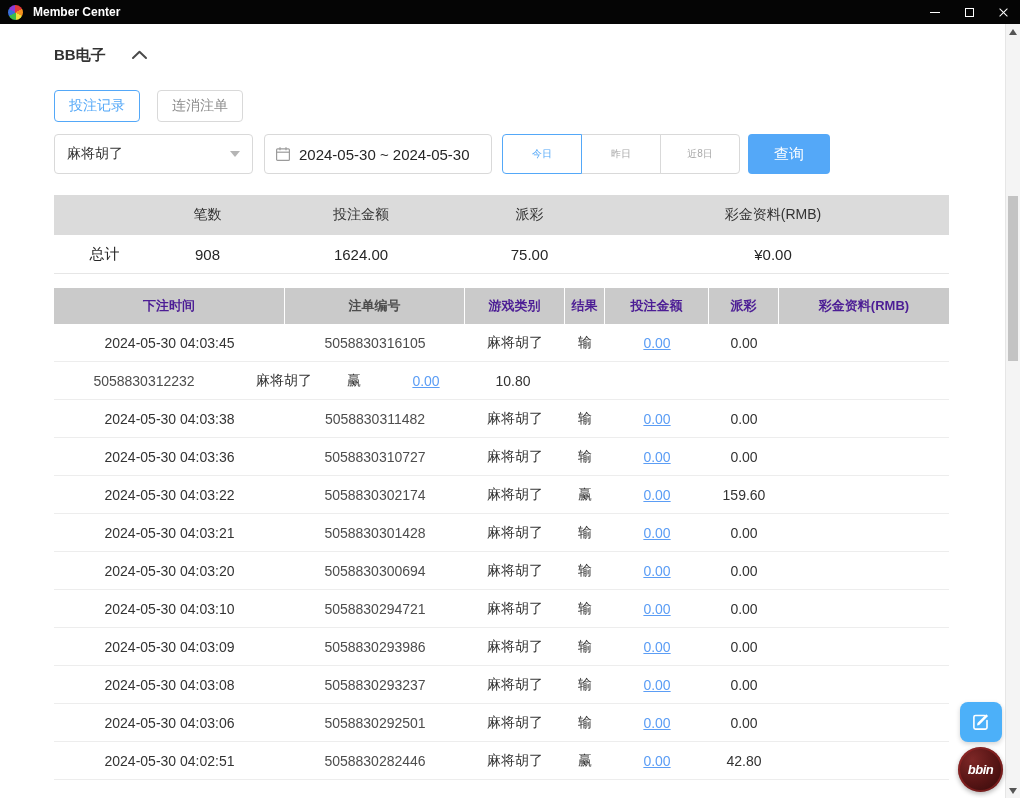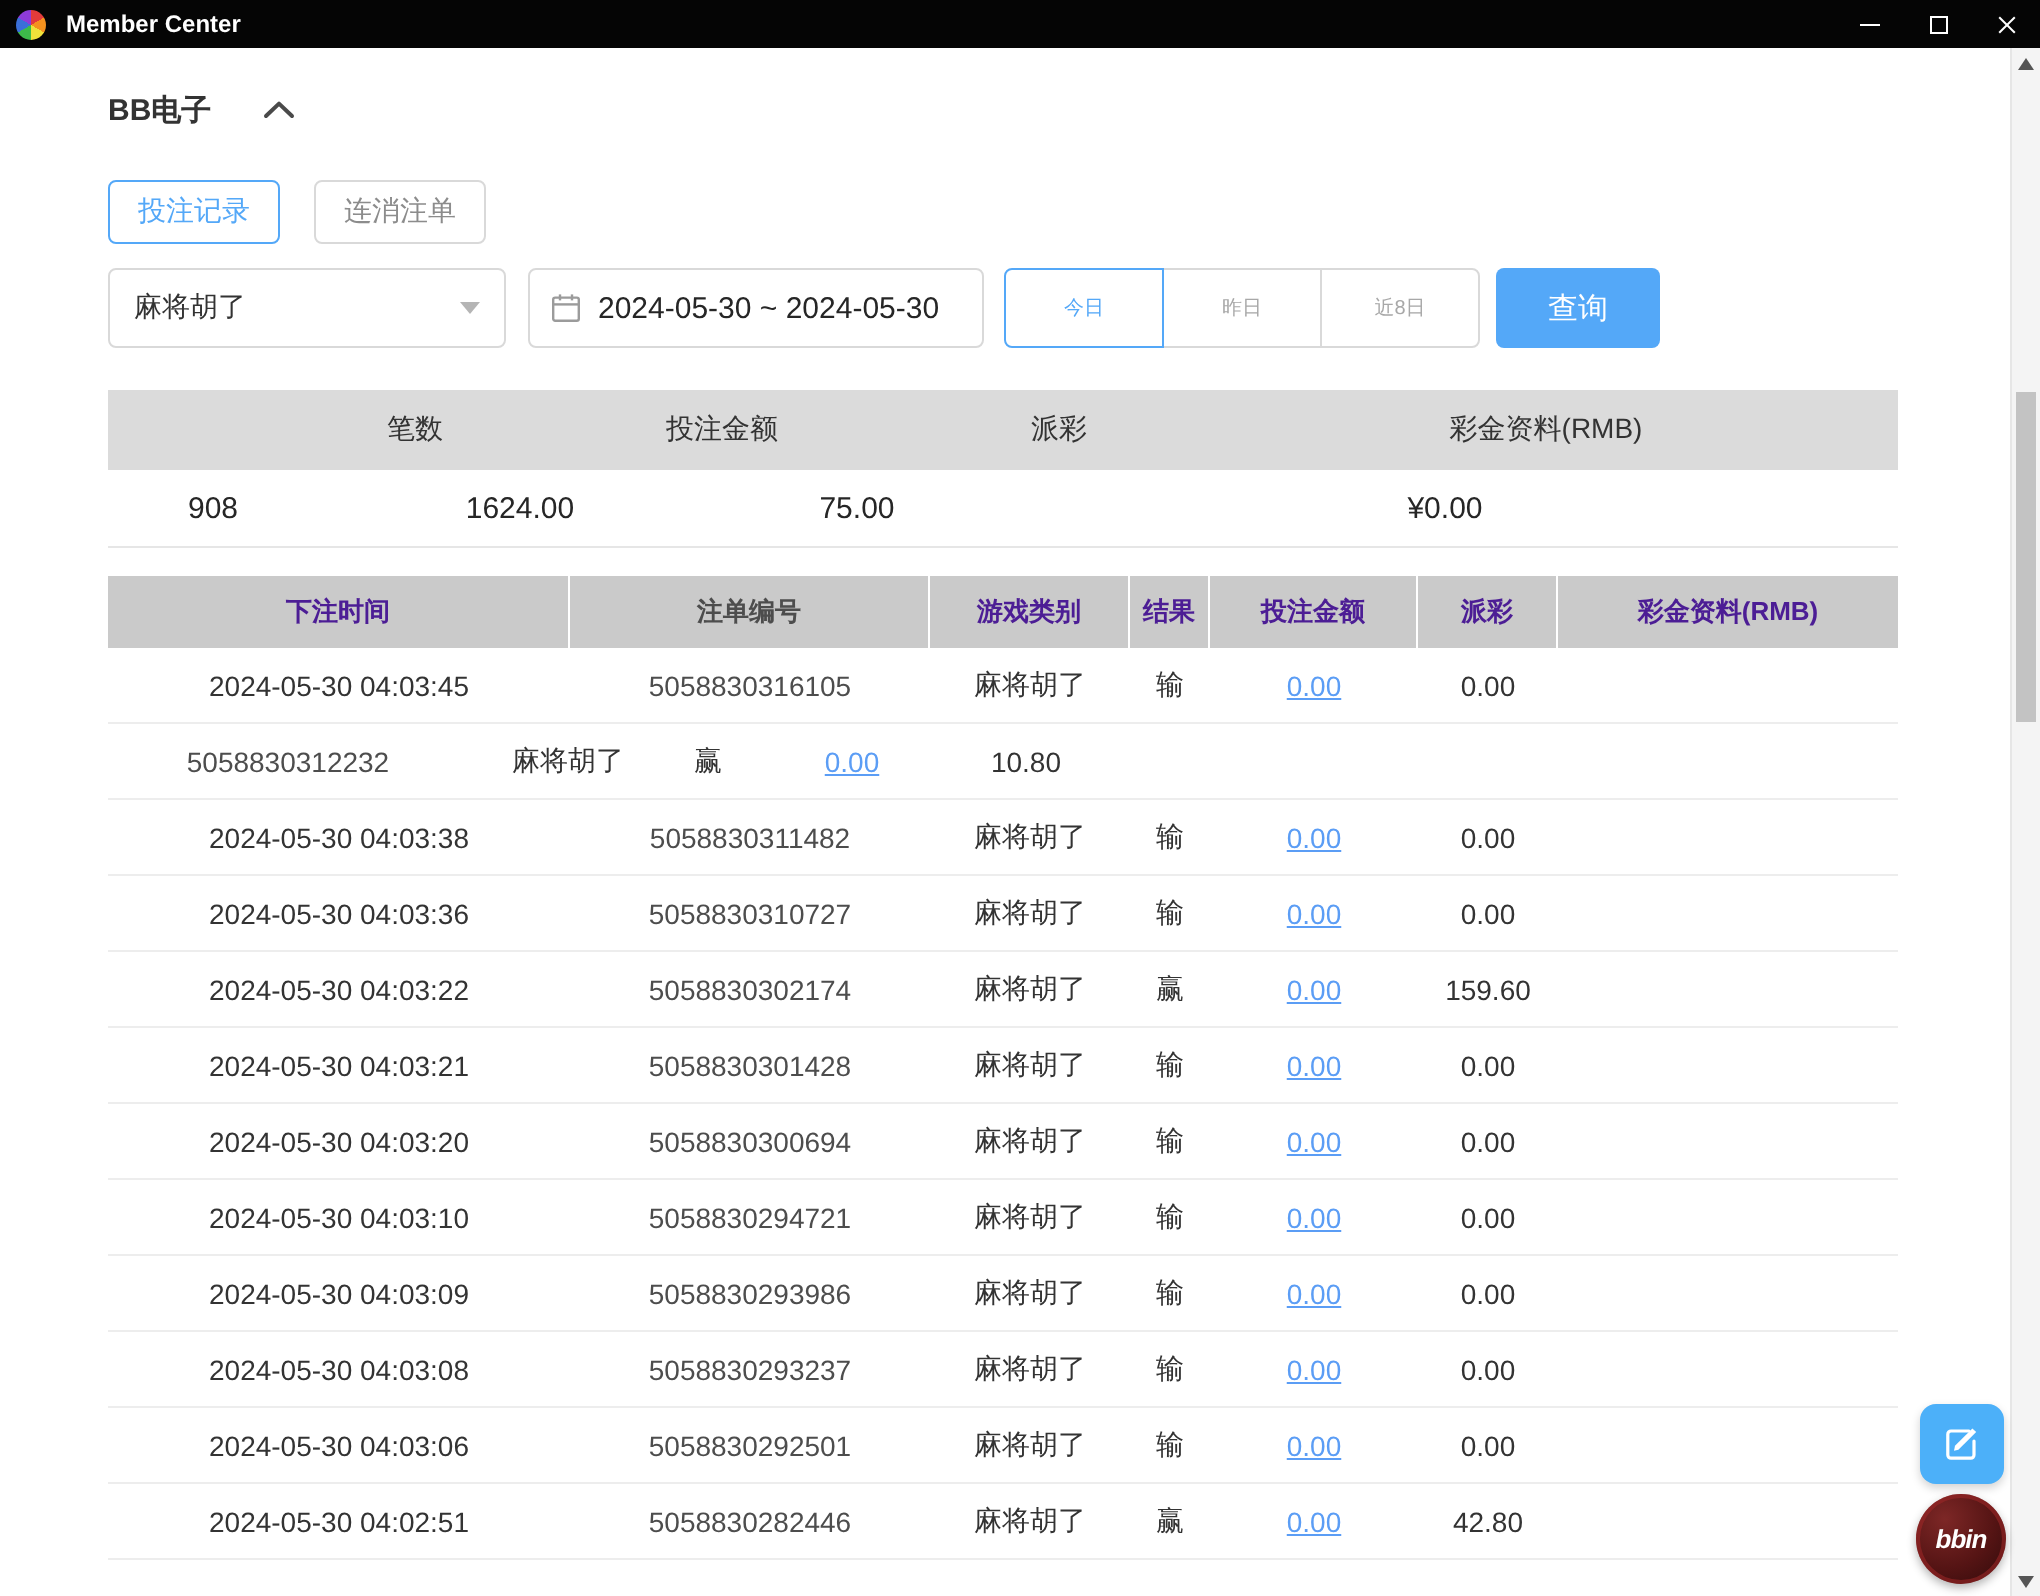--- a/index.html
+++ b/index.html
@@ -151,20 +151,21 @@
 
   <div class="summary">
     <div class="sum-row sum-head">
       <div class="sc1"></div>
       <div class="sc2">笔数</div>
       <div class="sc3">投注金额</div>
       <div class="sc4">派彩</div>
       <div class="sc5">彩金资料(RMB)</div>
     </div>
     <div class="sum-row sum-data">
+      <div class="sc1">总计</div>
       <div class="sc2">908</div>
       <div class="sc3">1624.00</div>
       <div class="sc4">75.00</div>
       <div class="sc5">¥0.00</div>
     </div>
   </div>
 
   <div class="bet-table">
     <div class="bt-head">
       <div class="c-time">下注时间</div>

